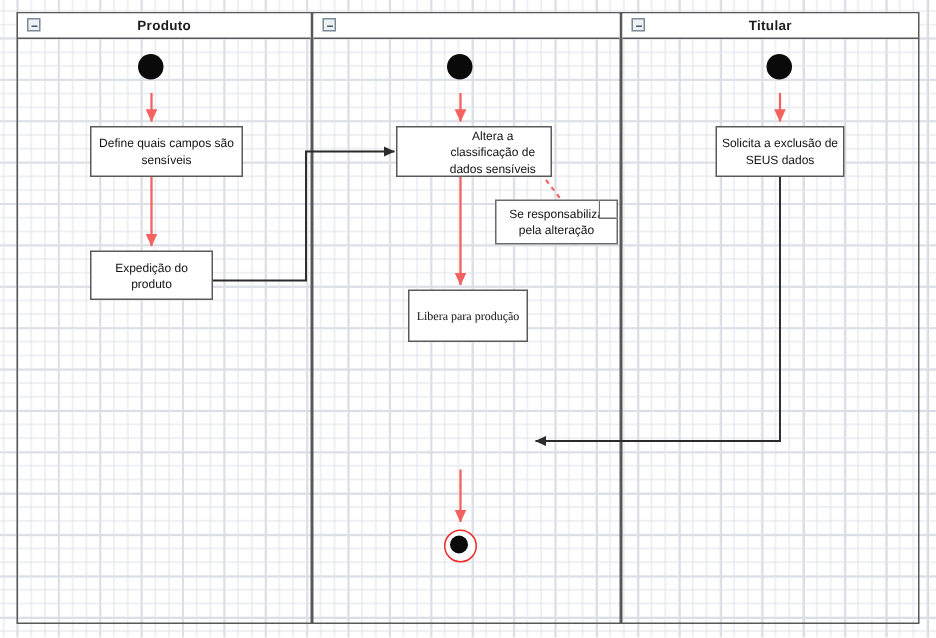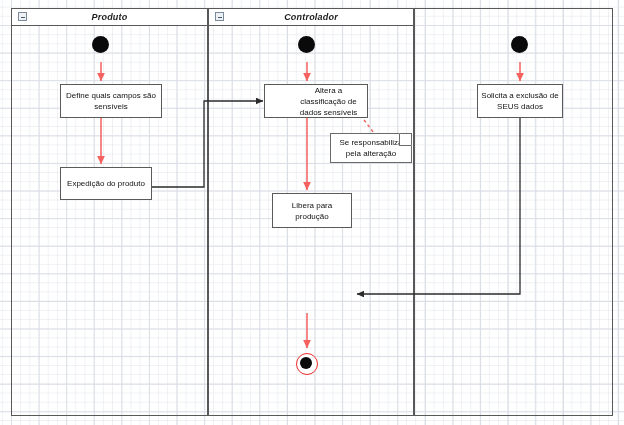--- a/index.html
+++ b/index.html
@@ -48,21 +48,20 @@
     position: absolute;
     left: 0;
     right: 0;
     top: 2px;
     text-align: center;
     font-size: 9px;
     font-weight: bold;
     color: #1c1c1c;
     letter-spacing: 0.2px;
     line-height: 13px;
-    font-style: italic;
   }
   .lane-collapse {
     position: absolute;
     left: 6px;
     top: 3px;
     width: 9px;
     height: 9px;
     box-sizing: border-box;
     border: 1px solid #7b8b9b;
     background: #eef1f4;
@@ -178,26 +177,29 @@
     <div class="lane-header">
       <span class="lane-collapse"></span>
       <div class="lane-title">Produto</div>
     </div>
     <div class="lane-body"></div>
   </div>
 
   <div class="lane" style="left:208px; width:206px;">
     <div class="lane-header">
       <span class="lane-collapse"></span>
-      <div class="lane-title">Controlador</div>
     </div>
     <div class="lane-body"></div>
   </div>
 
   <div class="lane" style="left:414px; width:199px;">
+    <div class="lane-header">
+      <span class="lane-collapse"></span>
+      <div class="lane-title">Titular</div>
+    </div>
     <div class="lane-body"></div>
   </div>
 
   <svg class="links">
     <defs>
       <marker id="arrow-red" markerWidth="7" markerHeight="7" refX="5.4" refY="2.6" orient="auto">
         <path d="M0,0 L5.6,2.6 L0,5.2 z" fill="#f4615f"></path>
       </marker>
       <marker id="arrow-black" markerWidth="7" markerHeight="7" refX="5.4" refY="2.6" orient="auto">
         <path d="M0,0 L5.6,2.6 L0,5.2 z" fill="#2b2b2b"></path>
@@ -222,36 +224,36 @@
 
     <path class="flow-black" d="M520,118 L520,294 L357,294" marker-end="url(#arrow-black)"></path>
   </svg>
 
   <div class="initial-node" style="left:92px; top:36px;"></div>
 
   <div class="node" style="left:60px; top:84px; width:102px; height:34px;">
     <span>Define quais campos são sensíveis</span>
   </div>
 
-  <div class="node" style="left:60px; top:167px; width:92px; height:33px;">
+  <div class="node" style="left:60px; top:167px; width:82px; height:33px;">
     <span>Expedição do produto</span>
   </div>
 
   <div class="initial-node" style="left:298px; top:36px;"></div>
 
   <div class="node" style="left:264px; top:84px; width:104px; height:34px;padding-left:28px;">
     <span>Altera a classificação de dados sensíveis</span>
   </div>
 
   <div class="note" style="left:330px; top:133px; width:82px; height:30px;">
     <span>Se responsabiliza pela alteração</span>
     <span class="fold"></span>
   </div>
 
-  <div class="node" style="left:272px; top:193px; width:80px; height:35px;">
+  <div class="node" style="left:272px; top:193px; width:80px; height:35px;font-family:Liberation Serif, serif;">
     <span>Libera para produção</span>
   </div>
 
 
   <div class="final-node" style="left:296px; top:353px;"></div>
 
   <div class="initial-node" style="left:511px; top:36px;"></div>
 
   <div class="node" style="left:477px; top:84px; width:86px; height:34px;justify-content:flex-end;">
     <span>Solicita a exclusão de SEUS dados</span>

